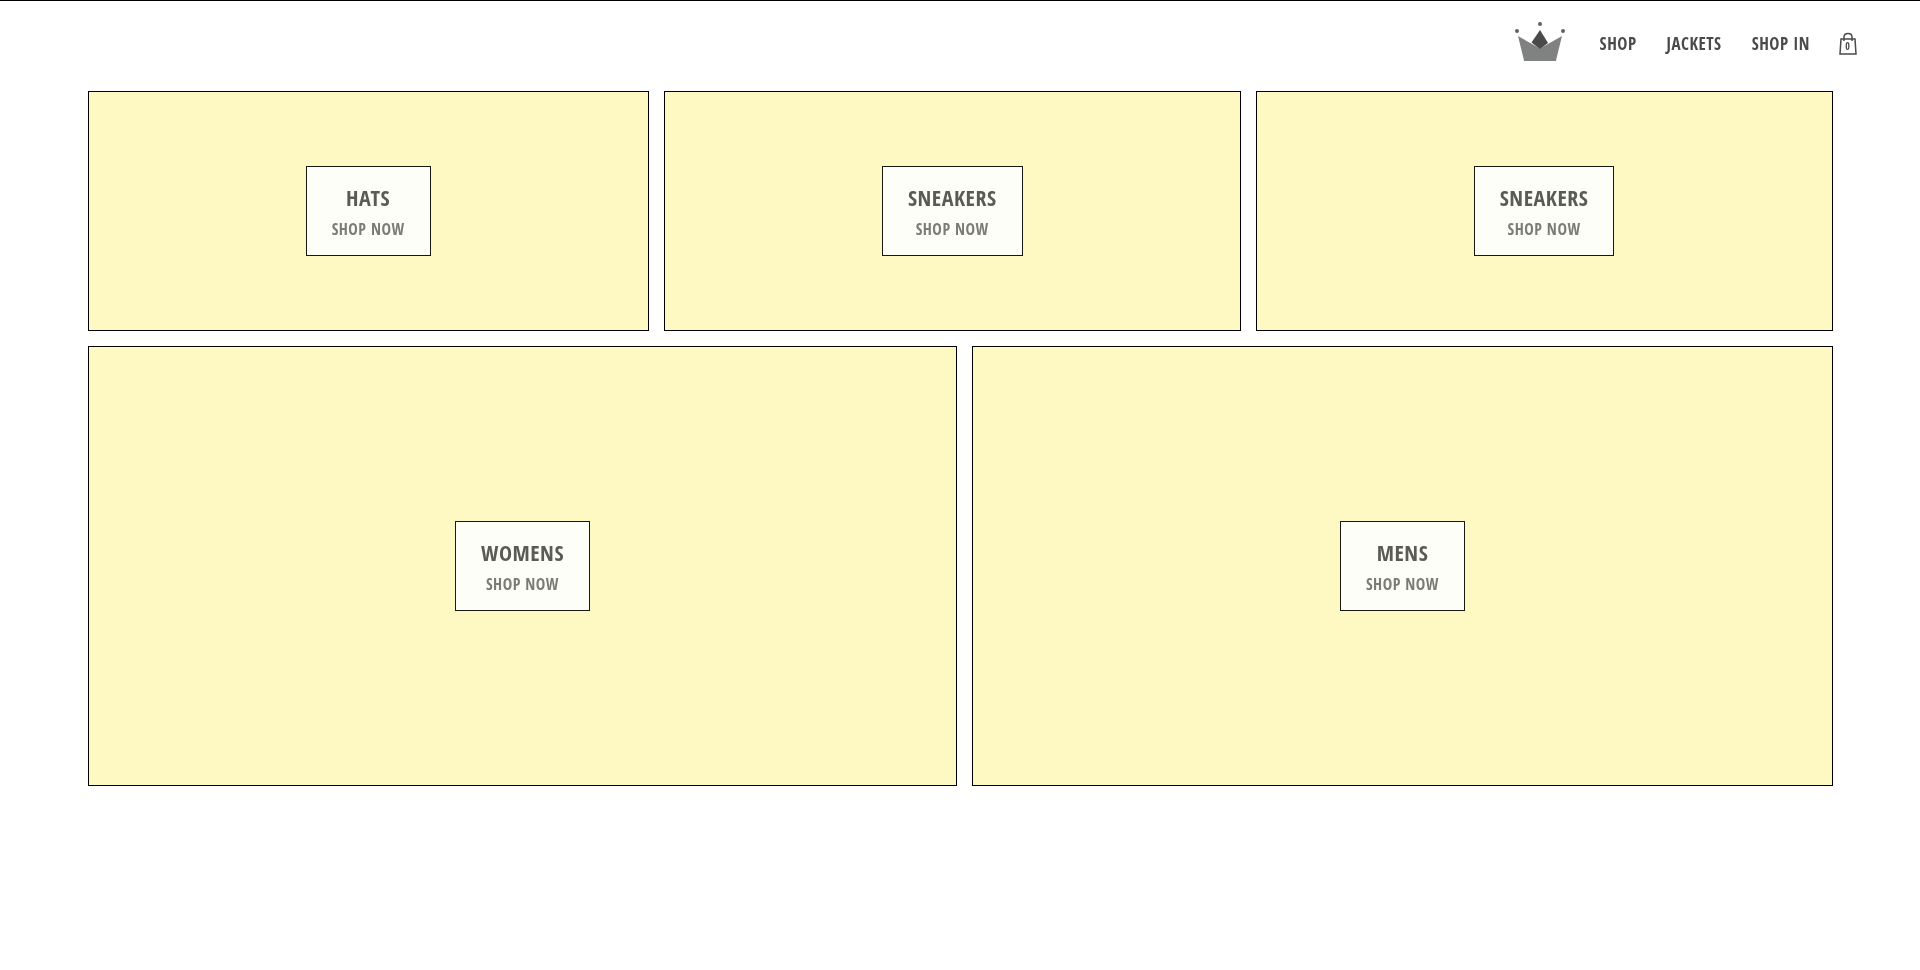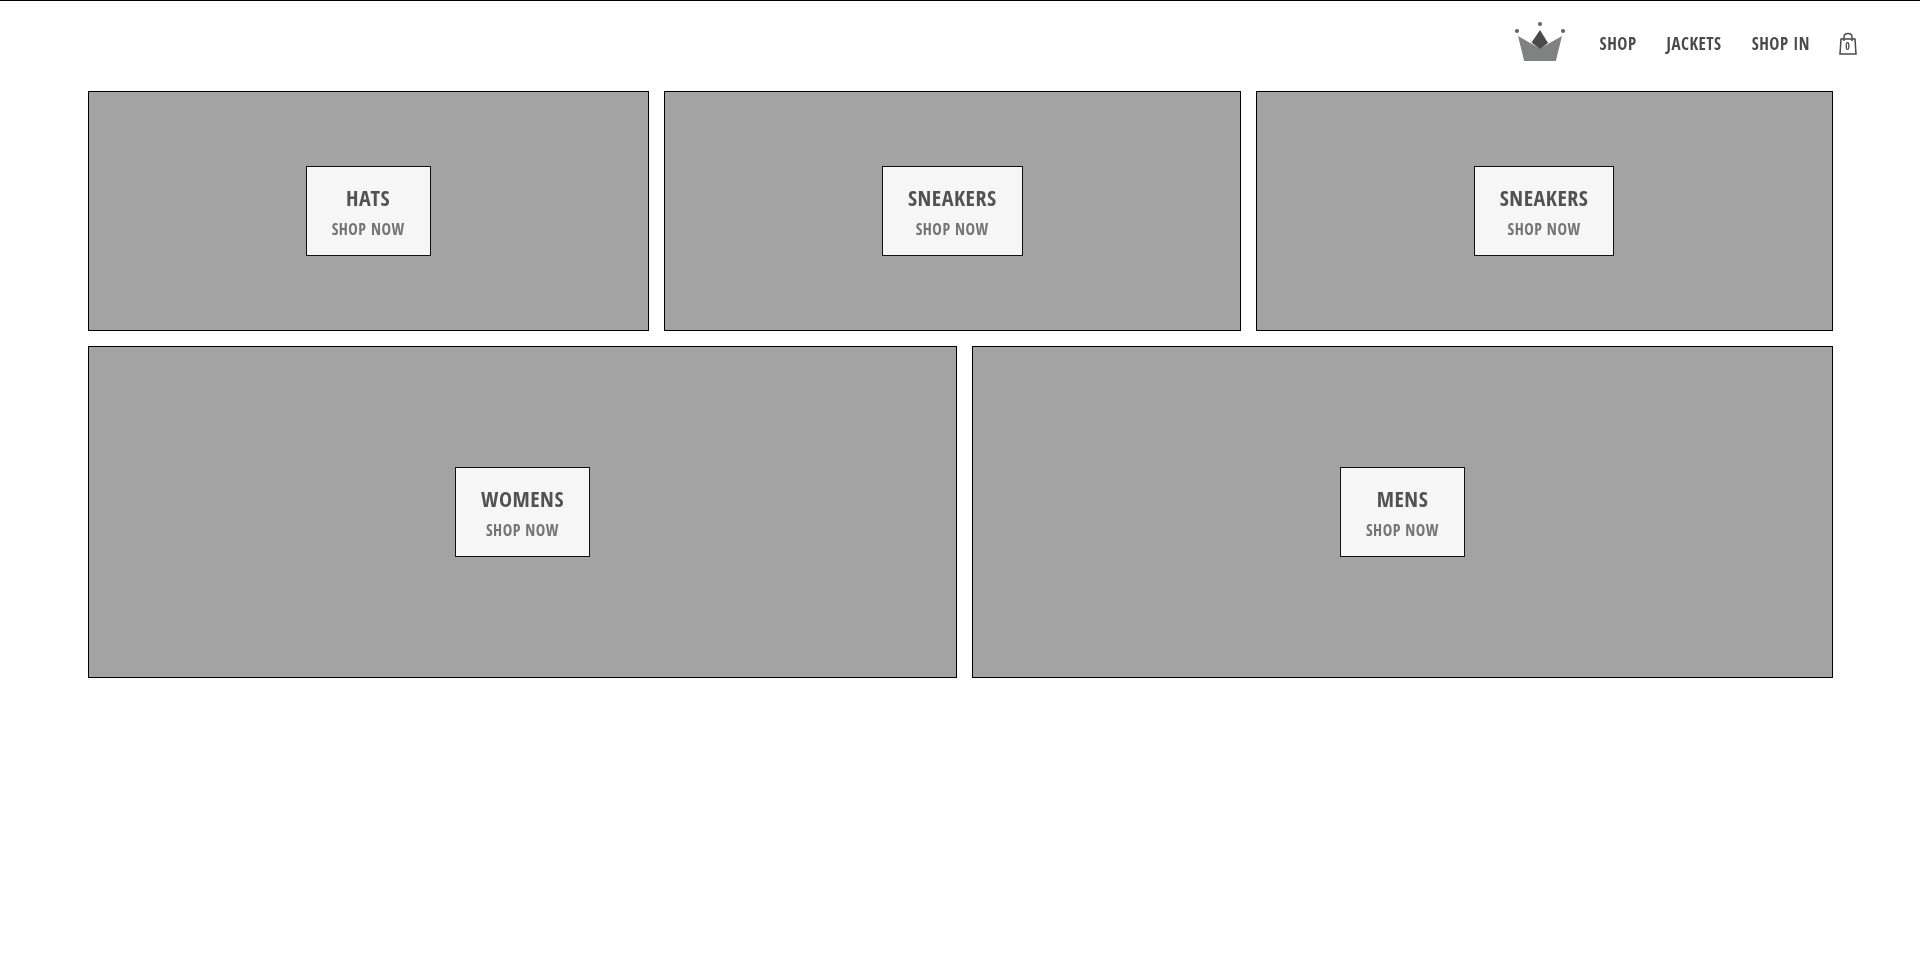--- a/index.html
+++ b/index.html
@@ -85,34 +85,34 @@
       min-width: 30%;
       height: 240px;
       flex: 1 1 auto;
       display: flex;
       align-items: center;
       justify-content: center;
       border: 1px solid black;
       margin: 0 7.5px 15px;
       overflow: hidden;
       cursor: pointer;
-      background: #a3a3a3;
+      background: #fef9c3;
     }
 
     .menu-item:first-child {
       margin-right: 7.5px;
     }
 
     .menu-item:last-child {
       margin-left: 7.5px;
       justify-content: center;
     }
 
     .menu-item.large {
-      height: 332px;
+      height: 440px;
       min-width: 48%;
     }
 
     .content {
       height: 90px;
       padding: 0 25px;
       display: flex;
       flex-direction: column;
       align-items: center;
       justify-content: center;

